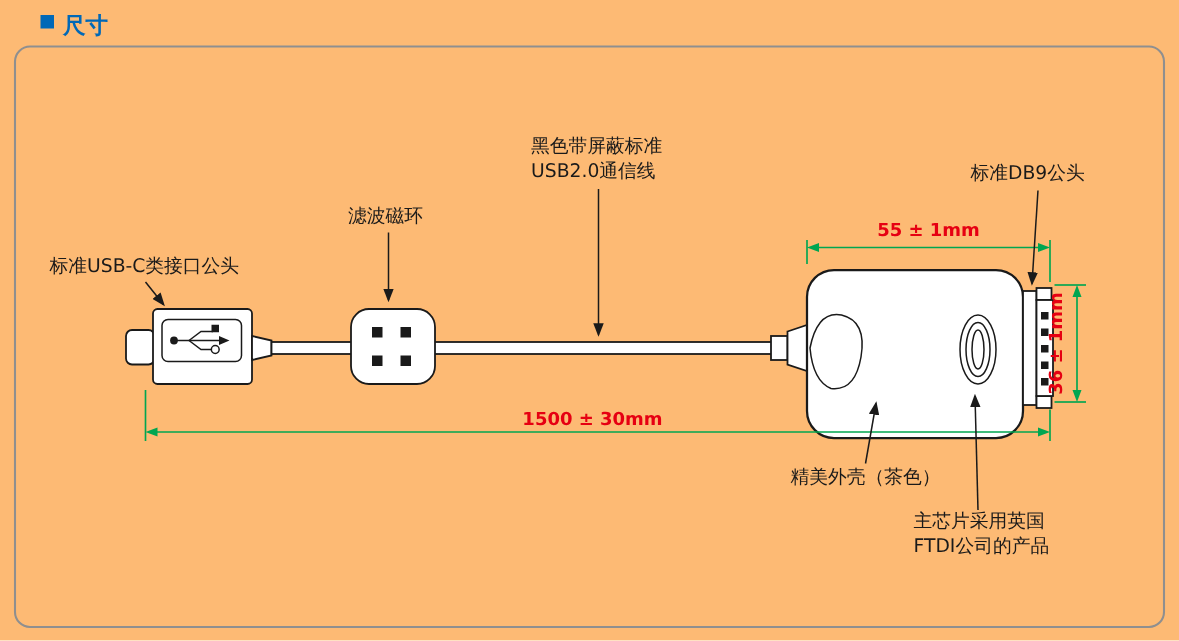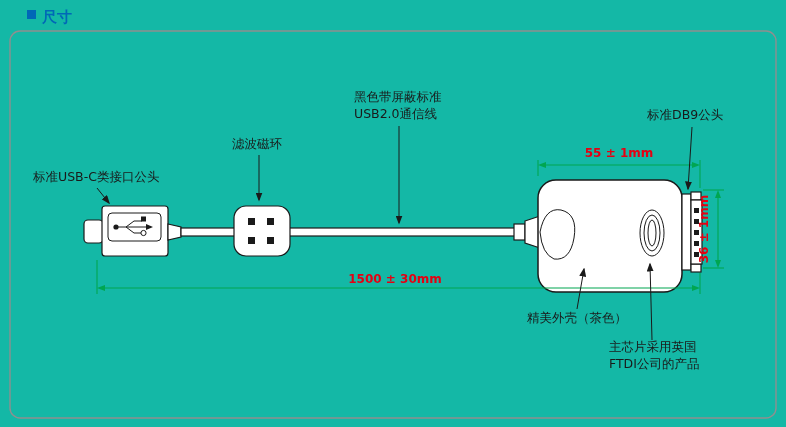--- a/index.html
+++ b/index.html
@@ -1,16 +1,16 @@
 <!DOCTYPE html>
 <html><head>
 <meta charset="utf-8">
 <style>
   html,body{margin:0;padding:0;background:#ffffff;}
-  .page{position:relative;width:786px;height:427px;background:#14b8a6;overflow:hidden;
+  .page{position:relative;width:786px;height:427px;background:#fdba74;overflow:hidden;
         font-family:"DejaVu Sans","Liberation Sans",sans-serif;text-align:right;}
   svg{display:block}
   .lbl{font-family:"DejaVu Sans","Liberation Sans",sans-serif;font-size:12.5px;fill:#1a1a1a;}
   .dimtxt{font-family:"DejaVu Sans","Liberation Sans",sans-serif;font-size:12px;font-weight:bold;}
   .title-text{font-family:"DejaVu Sans","Liberation Sans",sans-serif;font-size:15px;font-weight:bold;}
   .outline{fill:#ffffff;stroke:#1a1a1a;stroke-width:1.2;}
   .thin{fill:none;stroke:#1a1a1a;stroke-width:1;}
   .dimline{fill:none;stroke:#00a651;stroke-width:1.1;}
   .dimhead{fill:#00a651;stroke:none;}
 </style>

